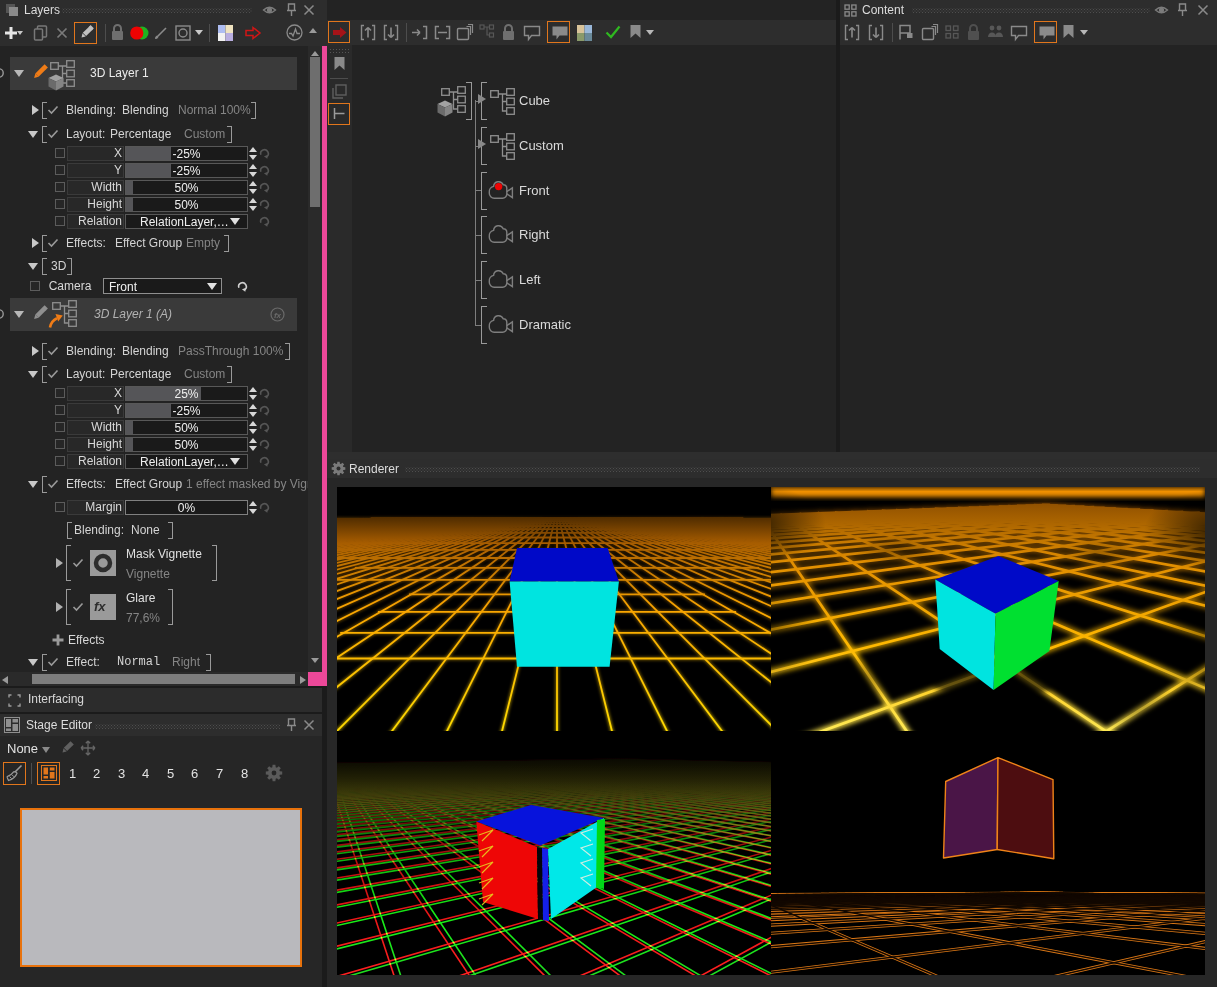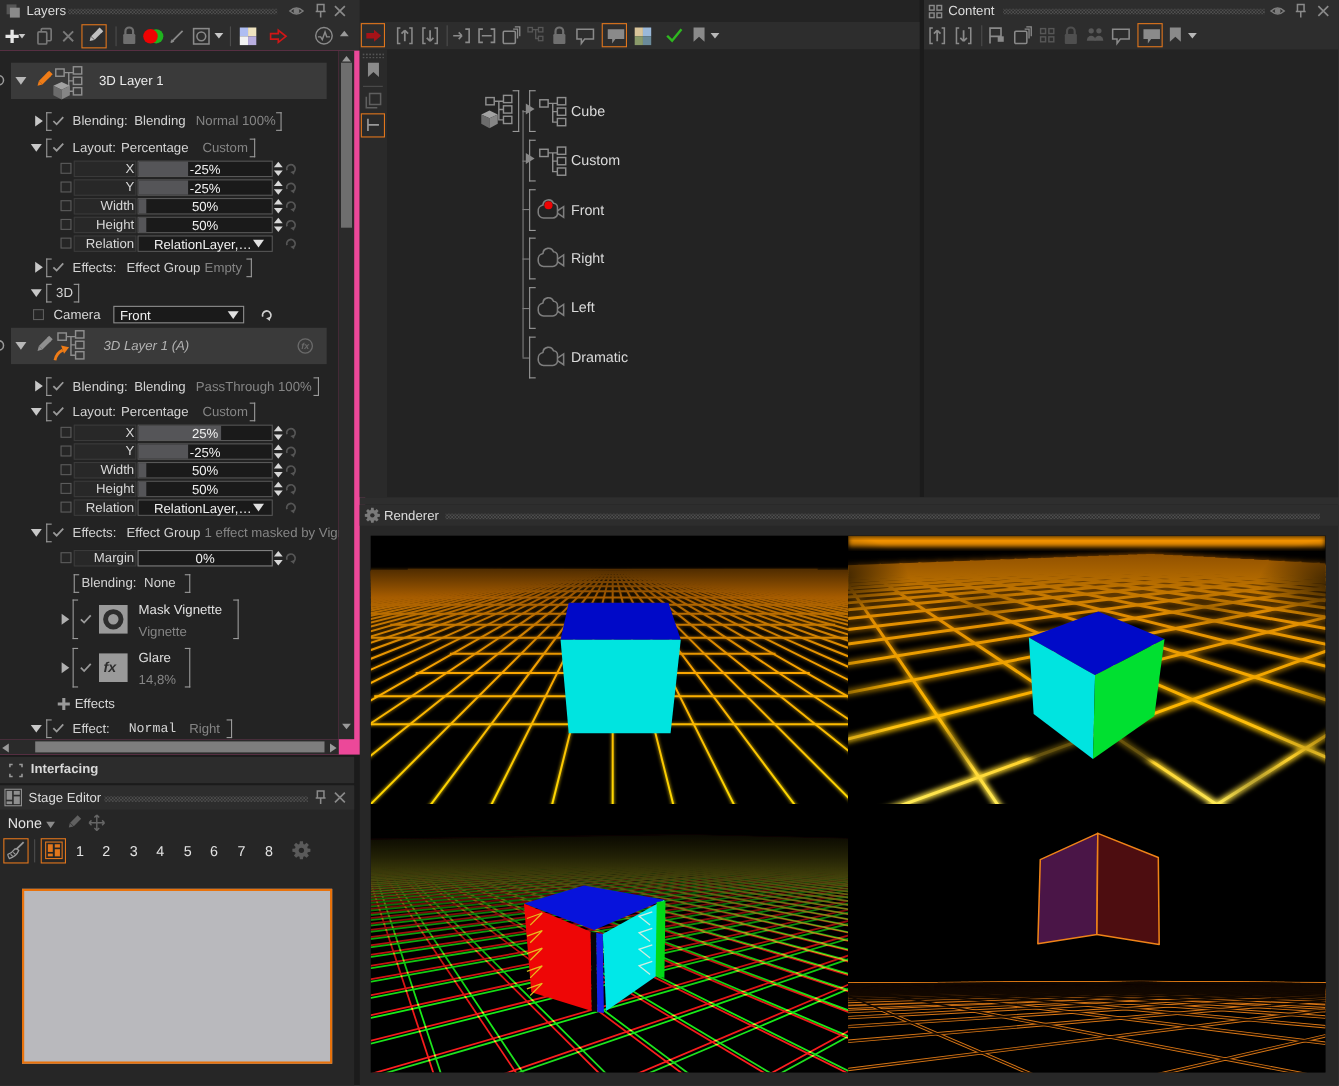--- a/index.html
+++ b/index.html
@@ -406,21 +406,21 @@
         <div class="txt" style="left:126px;top:521px;font-size:12px;color:#858585;">Vignette</div>
         <div class="brr" style="left:212px;top:499px;height:36px;"></div>
         <div class="abs" style="left:56px;top:556px;width:0;height:0;border-top:5px solid transparent;border-bottom:5px solid transparent;border-left:7px solid #b0b0b0;"></div>
         <div class="brl" style="left:66px;top:543px;height:36px;"></div>
         <svg style="left:72px;top:556px" width="12" height="10" viewBox="0 0 12 10">
           <path d="M1.5 5 L4.5 8 L10.5 1.5" fill="none" stroke="#9a9a9a" stroke-width="1.6"></path>
         </svg>
         <div class="abs" style="left:90px;top:548px;width:26px;height:26px;background:#9a9a9a;"></div>
         <div class="txt" style="left:94px;top:553px;font-size:13px;font-weight:bold;font-style:italic;color:#2d2d2d;">fx</div>
         <div class="txt" style="left:126px;top:545px;font-size:12px;color:#e0e0e0;">Glare</div>
-        <div class="txt" style="left:126px;top:565px;font-size:12px;color:#858585;">14,8%</div>
+        <div class="txt" style="left:126px;top:565px;font-size:12px;color:#858585;">77,6%</div>
         <div class="brr" style="left:168px;top:543px;height:36px;"></div>
         <svg style="left:52px;top:588px" width="12" height="12" viewBox="0 0 12 12">
           <path d="M6 0.5 V11.5 M0.5 6 H11.5" stroke="#9a9a9a" stroke-width="2.8"></path>
         </svg>
         <div class="txt" style="left:68px;top:587px;font-size:12px;color:#d8d8d8;">Effects</div>
         <div class="abs" style="left:28px;top:613px;width:0;height:0;border-left:5px solid transparent;border-right:5px solid transparent;border-top:7px solid #c8c8c8;"></div>
         <div class="brl" style="left:42px;top:608px;height:17px;"></div>
         <svg style="left:47px;top:611px" width="12" height="10" viewBox="0 0 12 10">
           <path d="M1.5 5 L4.5 8 L10.5 1.5" fill="none" stroke="#9a9a9a" stroke-width="1.6"></path>
         </svg>
@@ -438,21 +438,21 @@
         <div class="abs" style="left:2px;top:4px;width:0;height:0;border-top:4.5px solid transparent;border-bottom:4.5px solid transparent;border-right:6px solid #9a9a9a;"></div>
         <div class="thumb" style="left:32px;top:2px;width:263px;height:10px;background:#7d7d7d;"></div>
         <div class="abs" style="left:300px;top:4px;width:0;height:0;border-top:4.5px solid transparent;border-bottom:4.5px solid transparent;border-left:6px solid #9a9a9a;"></div>
       </div>
 </div>
 
 <div class="panel" style="left:0;top:688px;width:322px;height:24px;background:#2c2c2c;">
   <svg style="left:8px;top:6px" width="13" height="13" viewBox="0 0 13 13">
         <path d="M1 3.5 V1 H3.5 M9.5 1 H12 V3.5 M12 9.5 V12 H9.5 M3.5 12 H1 V9.5" fill="none" stroke="#9a9a9a" stroke-width="1.4"></path>
       </svg>
-    <div class="txt" style="left:28px;top:4px;color:#d8d8d8;font-weight:bold;">Interfacing</div>
+    <div class="txt" style="left:28px;top:4px;color:#d8d8d8;">Interfacing</div>
 </div>
 
 <div class="panel" style="left:0;top:714px;width:322px;height:273px;background:#262626;">
   <div class="tbar" style="height:22px;">
     <svg style="left:4px;top:3px" width="16" height="16" viewBox="0 0 16 16">
           <rect x="0.5" y="0.5" width="15" height="15" fill="none" stroke="#8f8f8f" stroke-width="1"></rect>
           <rect x="2" y="2" width="5" height="8" fill="#8f8f8f"></rect>
           <rect x="8.5" y="2" width="5.5" height="3.5" fill="#8f8f8f"></rect>
           <rect x="8.5" y="7" width="5.5" height="7" fill="#8f8f8f"></rect>
           <rect x="2" y="11.5" width="5" height="2.5" fill="#8f8f8f"></rect>

